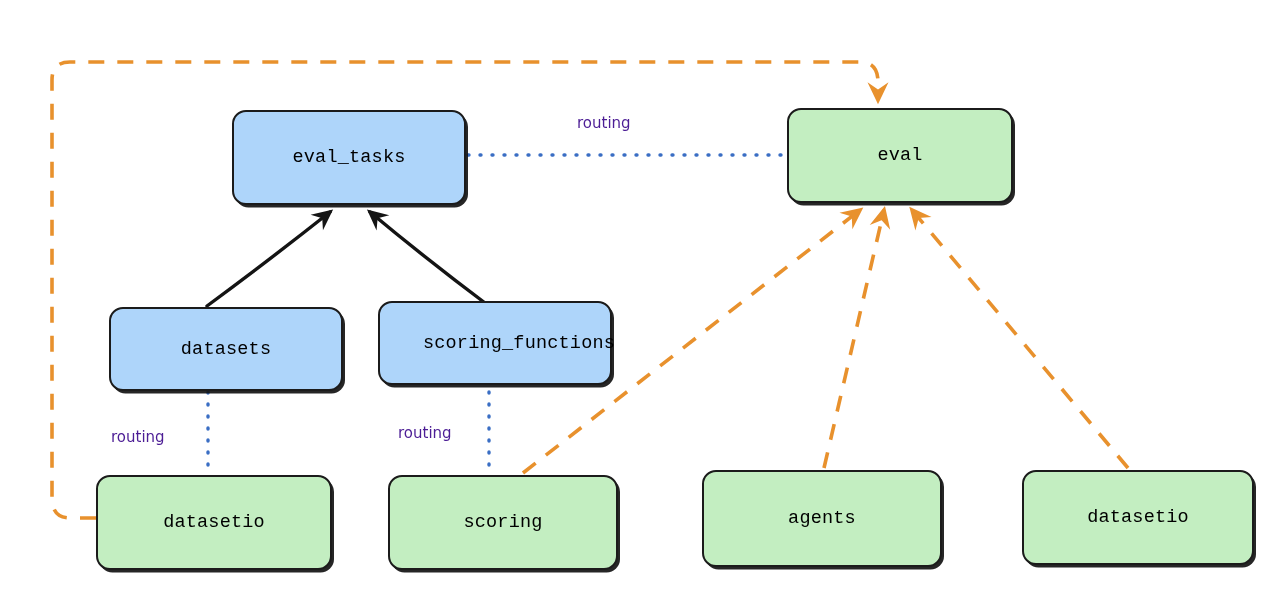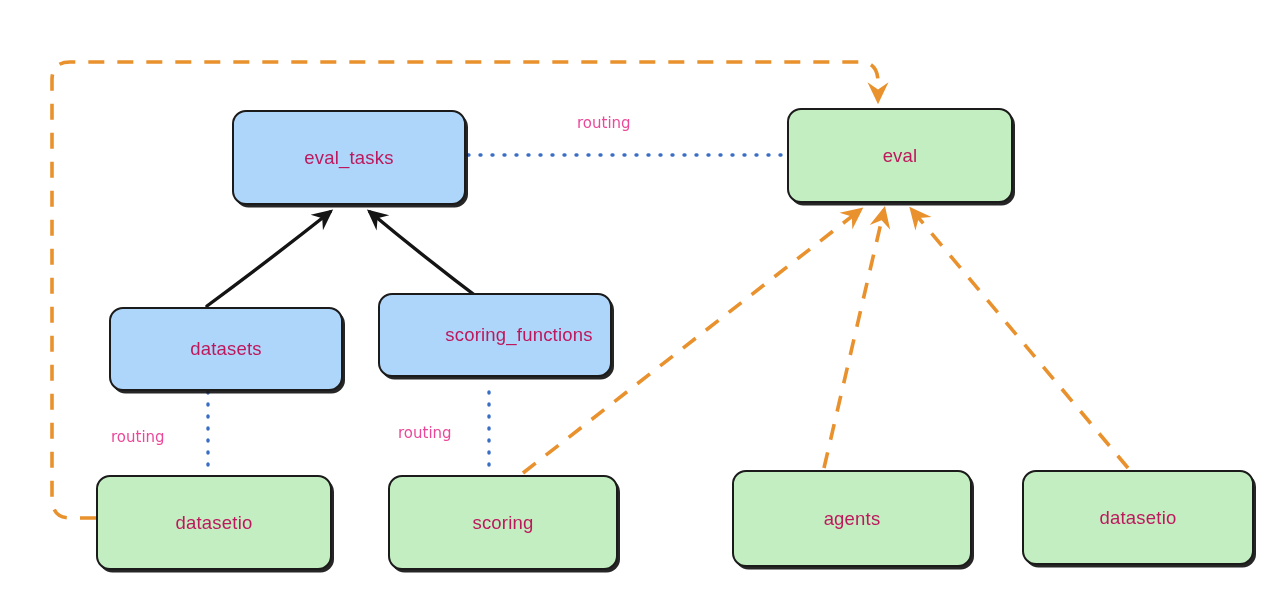--- a/index.html
+++ b/index.html
@@ -33,32 +33,32 @@
     border-radius: 14px;
     display: flex;
     align-items: center;
     justify-content: center;
     z-index: 5;
     box-shadow: 2.5px 3px 0 -0.5px rgba(20,20,20,0.92);
   }
   .node-blue  { background: #aed5fa; }
   .node-green { background: #c3eec1; }
   .node-label {
-    font-family: Liberation Sans, sans-serif;
+    font-family: Liberation Mono, monospace;
     font-size: 18.5px;
-    color: #be185d;
+    color: #000000;
     letter-spacing: 0.2px;
     white-space: nowrap;
     user-select: none;
   }
   .edge-label {
     position: absolute;
     font-family: "DejaVu Sans", sans-serif;
     font-size: 15px;
-    color: #ec4899;
+    color: #4c1d95;
     white-space: nowrap;
     z-index: 6;
     user-select: none;
   }
 </style>
 </head>
 <body>
 
 <div id="diagram-root">
 
@@ -96,33 +96,33 @@
   </div>
 
   <div class="node node-green" style="left:787px; top:108px; width:226px; height:95px;">
     <span class="node-label">eval</span>
   </div>
 
   <div class="node node-blue" style="left:109px; top:307px; width:234px; height:84px;">
     <span class="node-label">datasets</span>
   </div>
 
-  <div class="node node-blue" style="left:378px; top:293px; width:234px; height:84px;padding-left:48px;">
+  <div class="node node-blue" style="left:378px; top:301px; width:234px; height:84px;padding-left:48px;">
     <span class="node-label">scoring_functions</span>
   </div>
 
   <div class="node node-green" style="left:388px; top:475px; width:230px; height:95px;">
     <span class="node-label">scoring</span>
   </div>
 
   <div class="node node-green" style="left:96px; top:475px; width:236px; height:95px;">
     <span class="node-label">datasetio</span>
   </div>
 
-  <div class="node node-green" style="left:732px; top:470px; width:240px; height:97px;">
+  <div class="node node-green" style="left:702px; top:470px; width:240px; height:97px;">
     <span class="node-label">agents</span>
   </div>
 
   <div class="node node-green" style="left:1022px; top:470px; width:232px; height:95px;">
     <span class="node-label">datasetio</span>
   </div>
 
   <div class="edge-label" style="left:577px; top:114px;">routing</div>
 
   <div class="edge-label" style="left:111px; top:428px;">routing</div>

